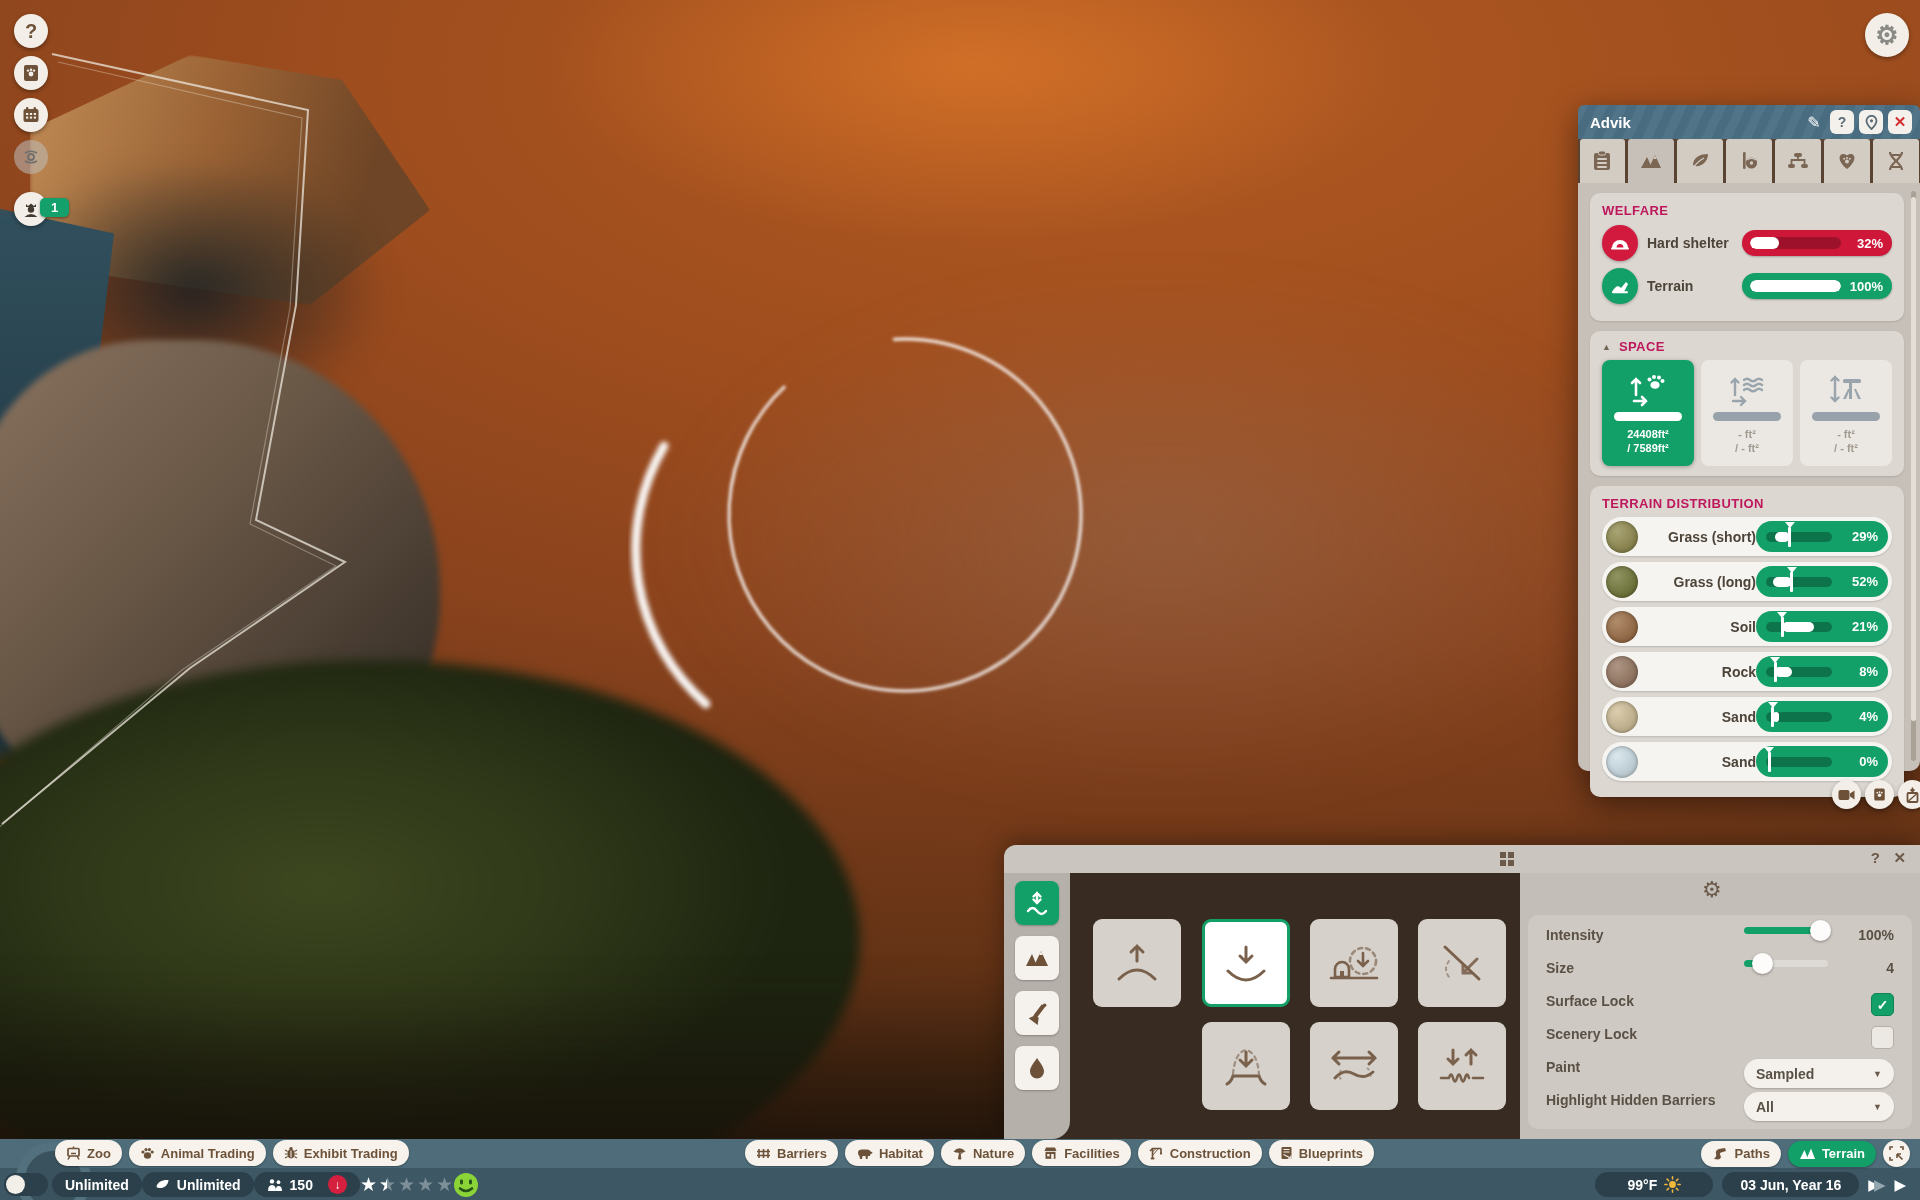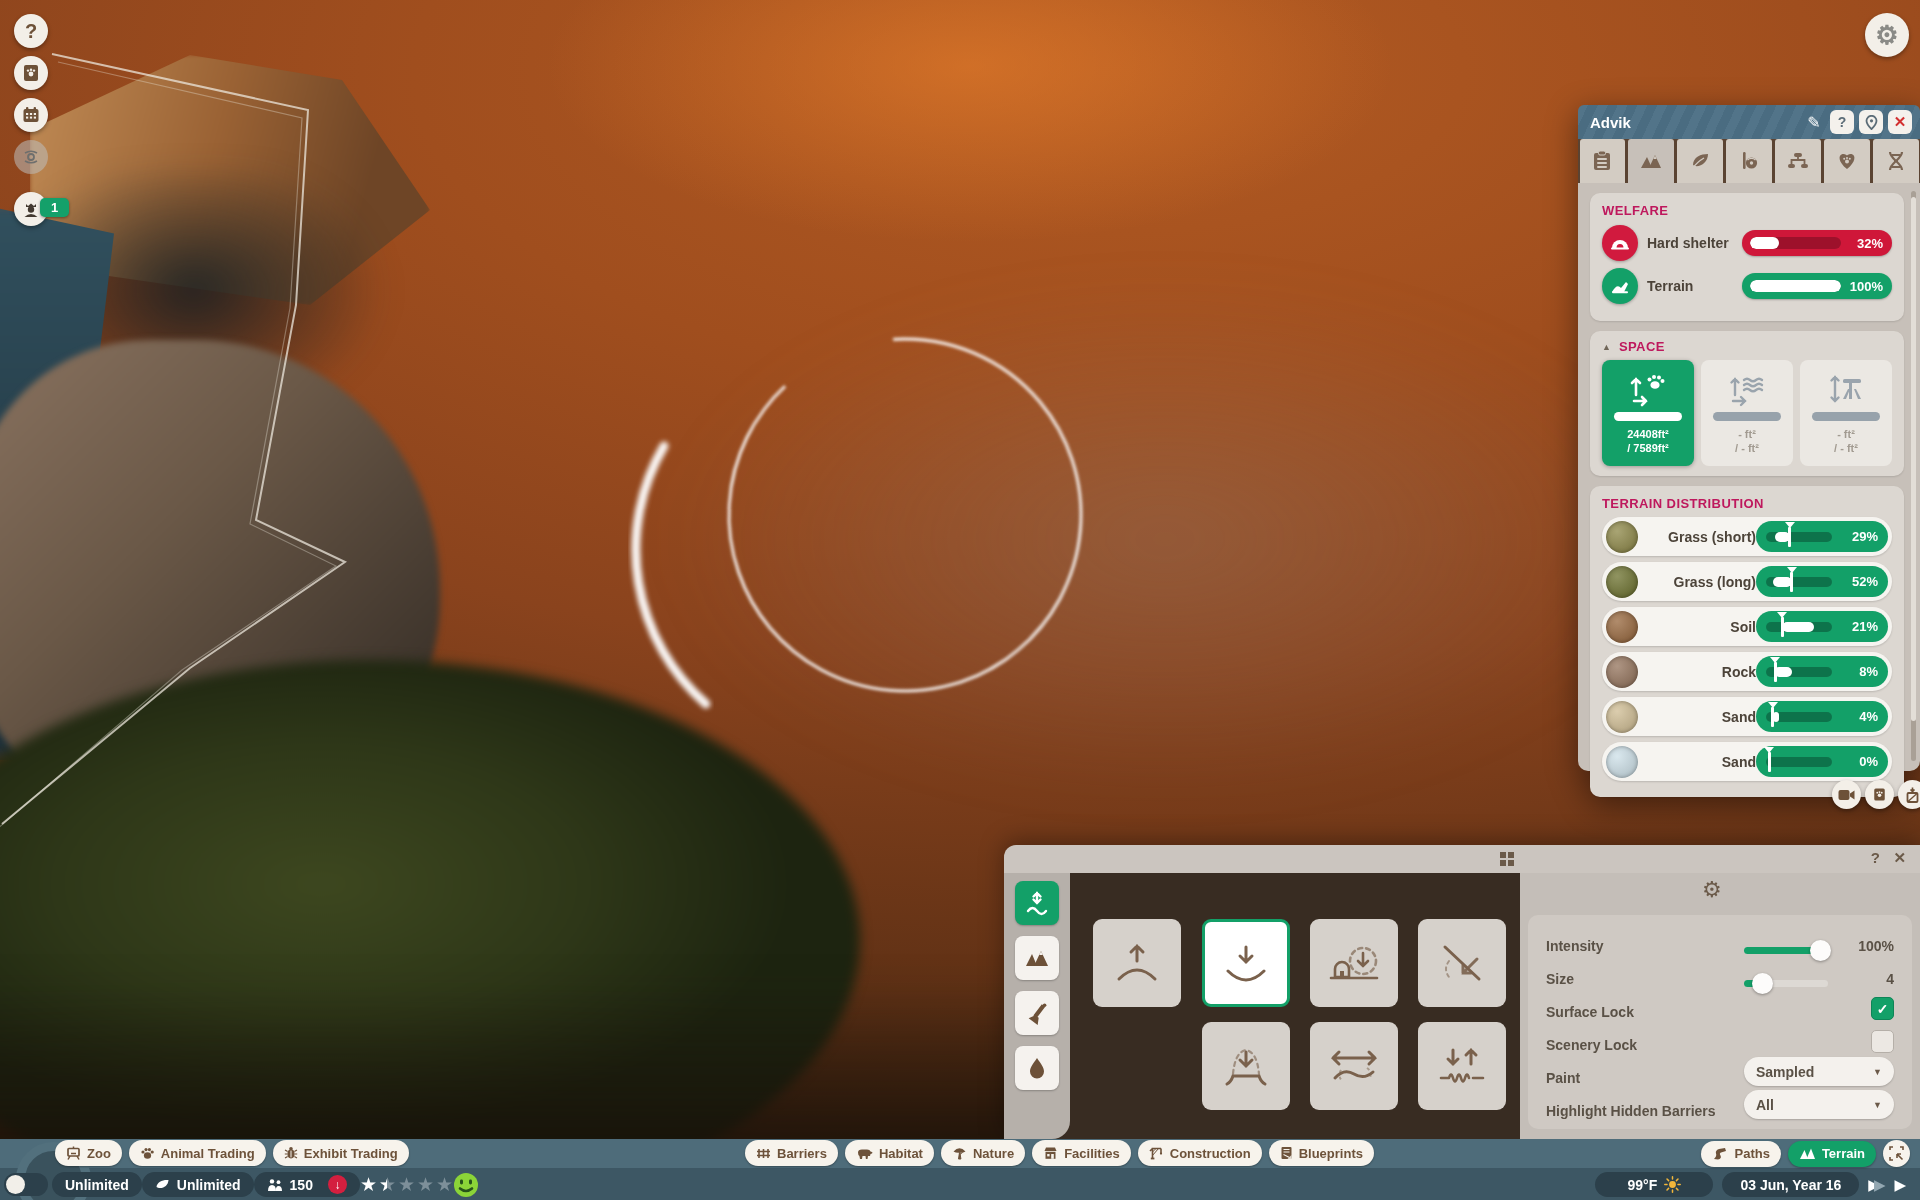--- a/index.html
+++ b/index.html
@@ -116,21 +116,21 @@
     align-items:center;justify-content:center;box-shadow:0 1px 2px rgba(0,0,0,.25);}
   .tool-v.active{background:#13a068;}
   .bp-grid{position:absolute;left:80px;top:0;}
   .tool{position:absolute;width:88px;height:88px;border-radius:9px;background:#d6d1cb;display:flex;
     align-items:center;justify-content:center;}
   .tool.selected{background:#fff;border:3px solid #13a068;}
   .bp-settings{position:absolute;left:516px;top:0;width:400px;height:266px;background:#c4beb8;}
   .gear-tab{position:absolute;left:182px;top:4px;color:#6b5a49;font-size:22px;}
   .set-card{position:absolute;left:8px;top:42px;right:8px;bottom:10px;background:#cfc9c3;border-radius:10px;
     padding:12px 18px 10px;display:flex;flex-direction:column;justify-content:space-between;}
-  .srow{display:flex;align-items:flex-end;height:27px;}
+  .srow{display:flex;align-items:flex-start;height:27px;}
   .slabel{flex:1;font-size:14px;font-weight:bold;color:#5a5146;}
   .slider{position:relative;width:84px;height:7px;border-radius:4px;background:#ddd9d4;margin-right:14px;}
   .sfill{position:absolute;left:0;top:0;height:7px;border-radius:4px;background:#13a068;}
   .sknob{position:absolute;top:-7px;width:21px;height:21px;margin-left:-10px;border-radius:50%;background:#fdfcfb;
     box-shadow:0 1px 3px rgba(0,0,0,.35);}
   .sval{width:52px;text-align:right;font-size:14px;font-weight:bold;color:#5a5146;}
   .checkbox{width:23px;height:23px;border-radius:5px;background:#ece8e3;border:1px solid #b5afa8;
     margin-left:auto;display:flex;align-items:center;justify-content:center;}
   .checkbox.checked{background:#13a068;border-color:#0e8557;color:#fff;font-weight:bold;font-size:14px;}
   .dropdown{margin-left:auto;width:150px;height:29px;border-radius:15px;background:#f4f1ed;display:flex;

